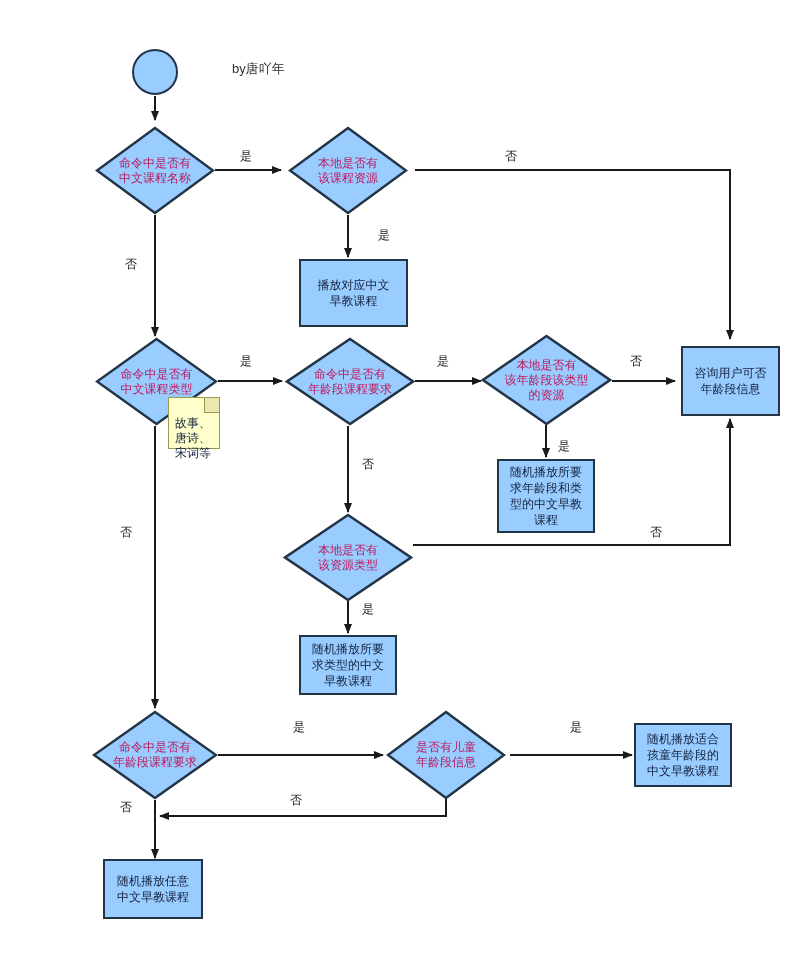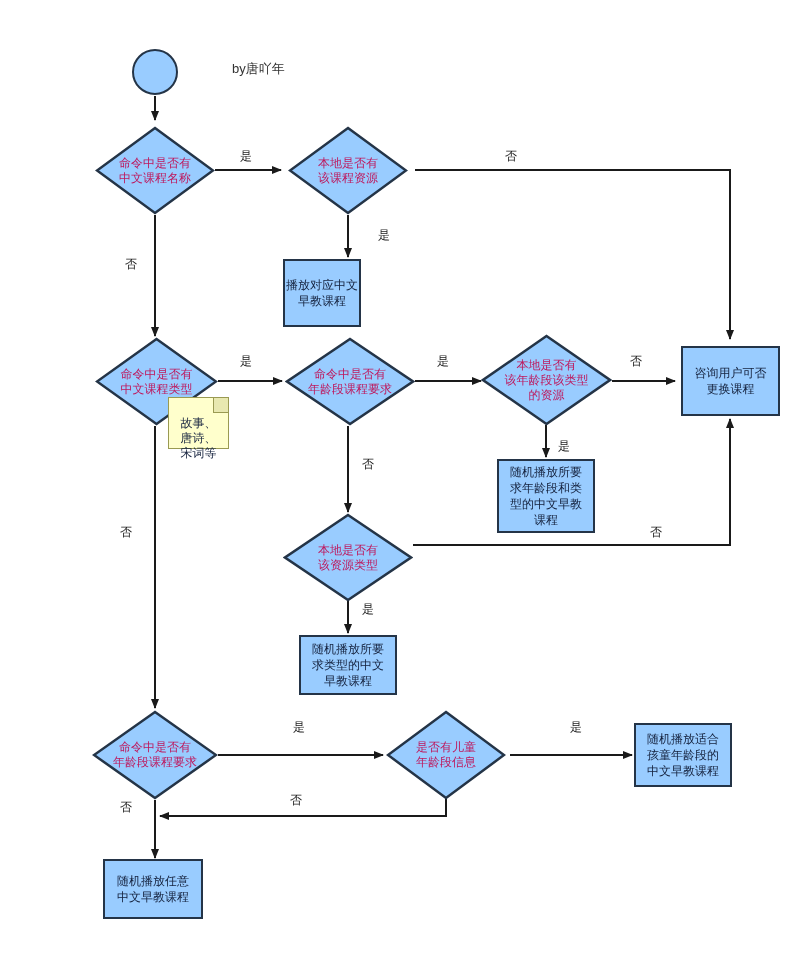--- a/index.html
+++ b/index.html
@@ -176,32 +176,32 @@
   </div>
 
   <div class="diamond" style="left:288px; top:126px; width:120px; height:89px;">
     <svg class="shape" viewBox="0 0 120 89" preserveAspectRatio="none">
       <polygon points="60,2 118,44.5 60,87 2,44.5" fill="#99ccff" stroke="#243447" stroke-width="2.5"></polygon>
     </svg>
     <div class="label">本地是否有
 该课程资源</div>
   </div>
 
-  <div class="node rect" style="left:283px; top:259px; width:78px; height:68px;">播放对应中文
+  <div class="node rect" style="left:299px; top:259px; width:109px; height:68px;">播放对应中文
 早教课程</div>
 
   <div class="diamond" style="left:95px; top:337px; width:123px; height:89px;">
     <svg class="shape" viewBox="0 0 123 89" preserveAspectRatio="none">
       <polygon points="61.5,2 121,44.5 61.5,87 2,44.5" fill="#99ccff" stroke="#243447" stroke-width="2.5"></polygon>
     </svg>
     <div class="label">命令中是否有
 中文课程类型</div>
   </div>
 
-  <div class="note" style="left:168px; top:397px; width:61px; height:52px;text-align:center;">
+  <div class="note" style="left:168px; top:397px; width:52px; height:52px;">
     <span>故事、
 唐诗、
 宋词等</span>
     <span class="fold"></span>
   </div>
 
   <div class="diamond" style="left:285px; top:337px; width:130px; height:89px;">
     <svg class="shape" viewBox="0 0 130 89" preserveAspectRatio="none">
       <polygon points="65,2 128,44.5 65,87 2,44.5" fill="#99ccff" stroke="#243447" stroke-width="2.5"></polygon>
     </svg>
@@ -212,21 +212,21 @@
   <div class="diamond" style="left:481px; top:334px; width:131px; height:92px;">
     <svg class="shape" viewBox="0 0 131 92" preserveAspectRatio="none">
       <polygon points="65.5,2 129,46 65.5,90 2,46" fill="#99ccff" stroke="#243447" stroke-width="2.5"></polygon>
     </svg>
     <div class="label">本地是否有
 该年龄段该类型
 的资源</div>
   </div>
 
   <div class="node rect" style="left:681px; top:346px; width:99px; height:70px;">咨询用户可否
-更换课程</div>
+年龄段信息</div>
 
   <div class="node rect" style="left:497px; top:459px; width:98px; height:74px;">随机播放所要
 求年龄段和类
 型的中文早教
 课程</div>
 
   <div class="diamond" style="left:283px; top:513px; width:130px; height:89px;">
     <svg class="shape" viewBox="0 0 130 89" preserveAspectRatio="none">
       <polygon points="65,2 128,44.5 65,87 2,44.5" fill="#99ccff" stroke="#243447" stroke-width="2.5"></polygon>
     </svg>

